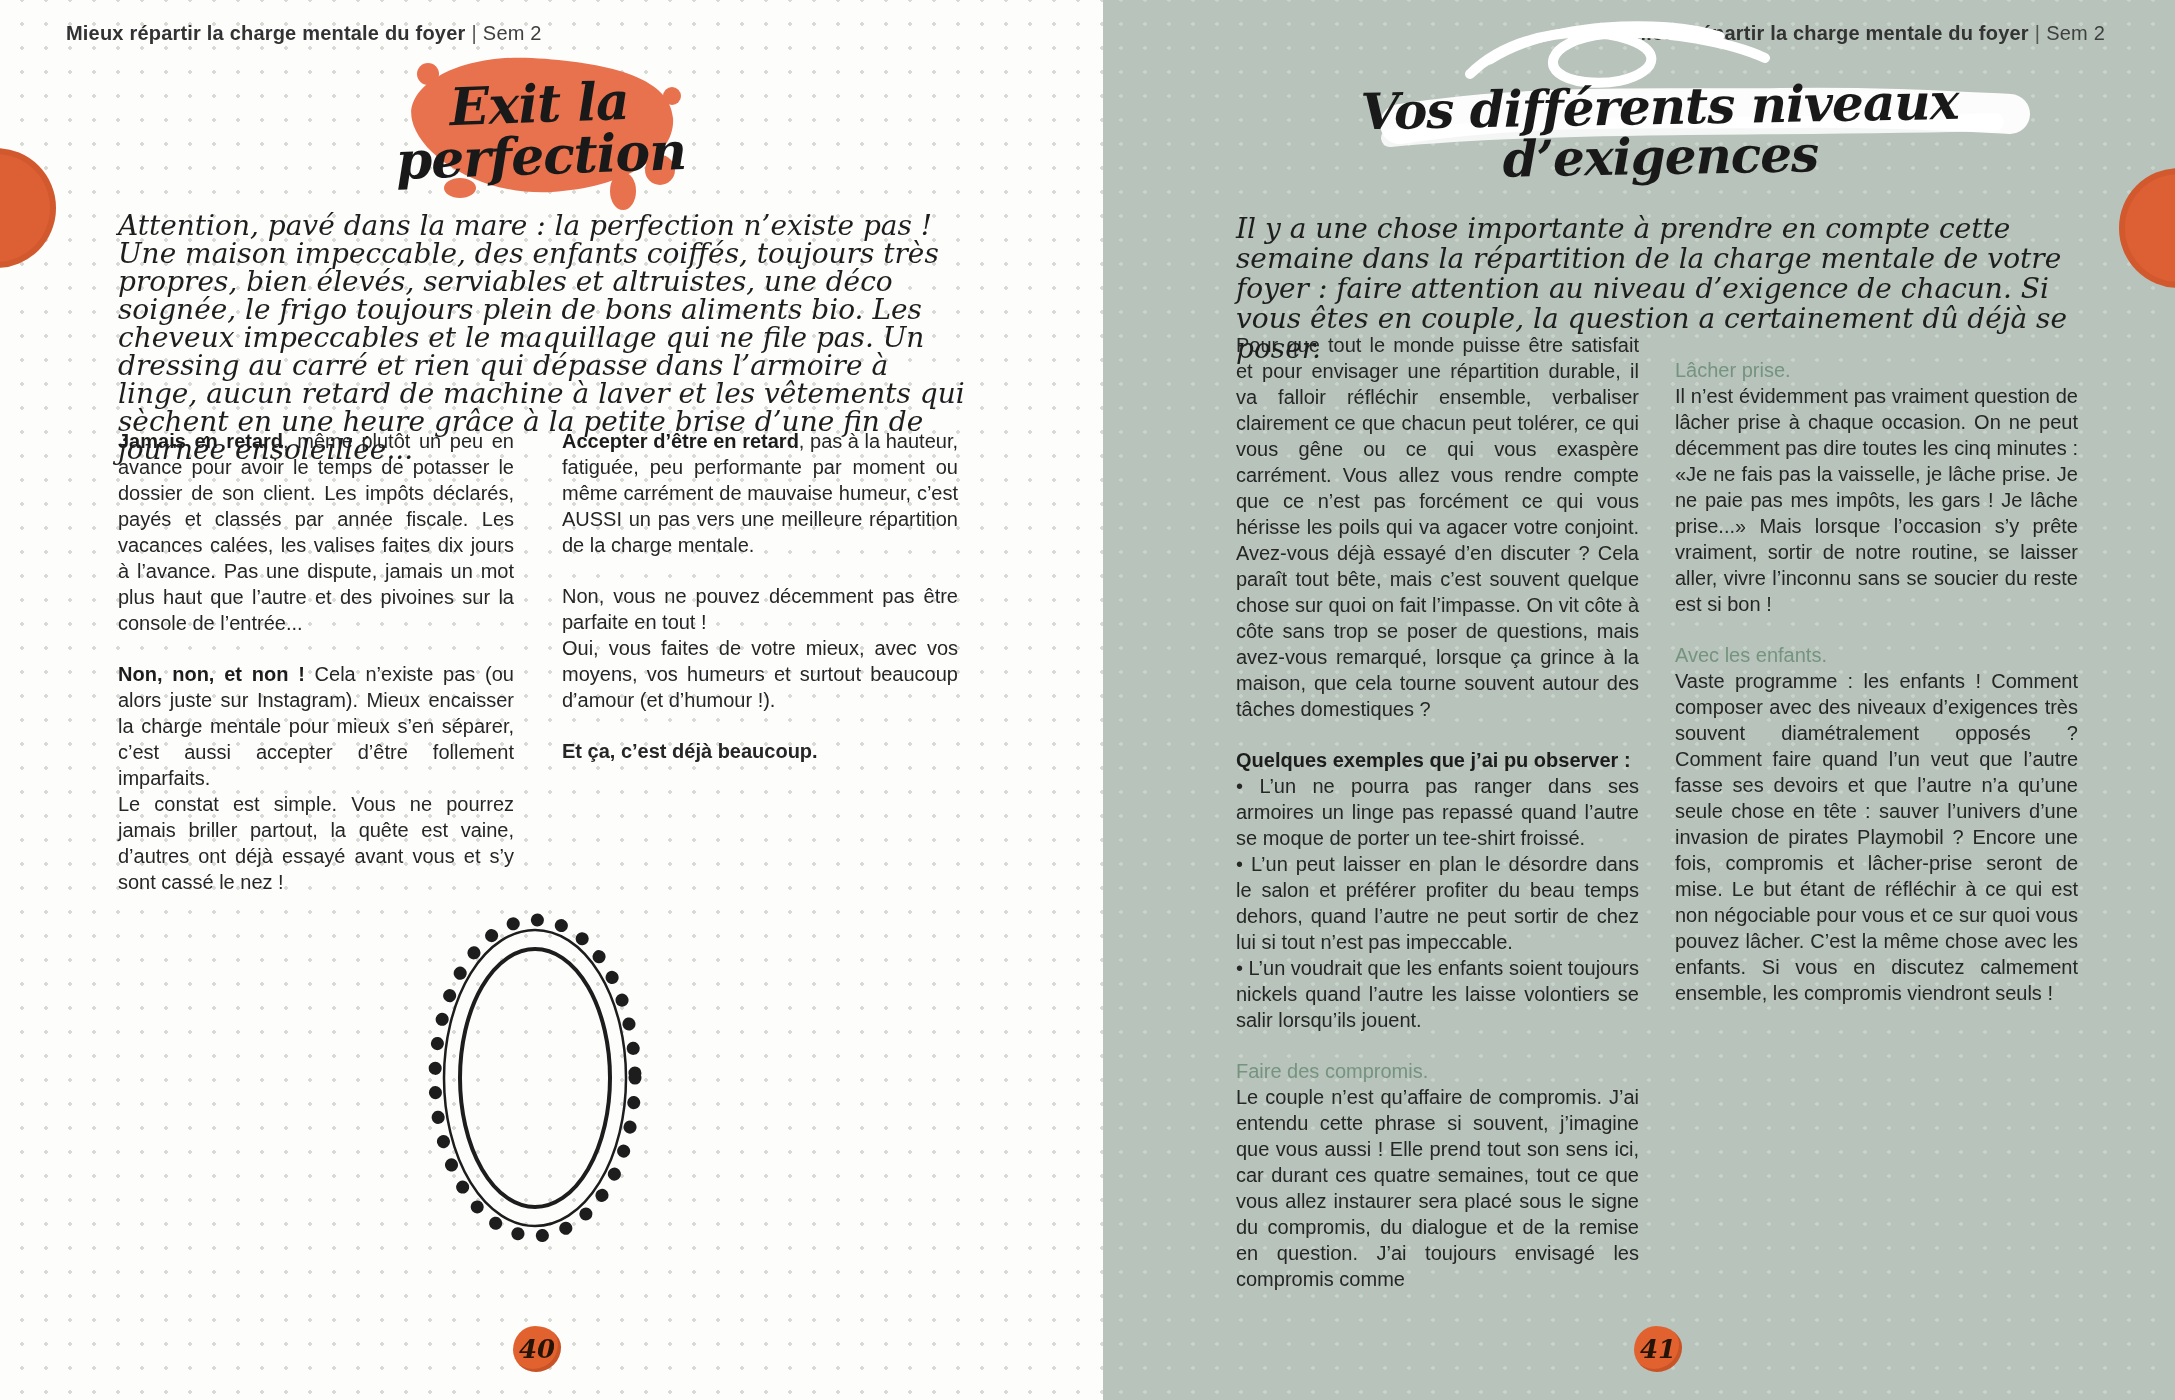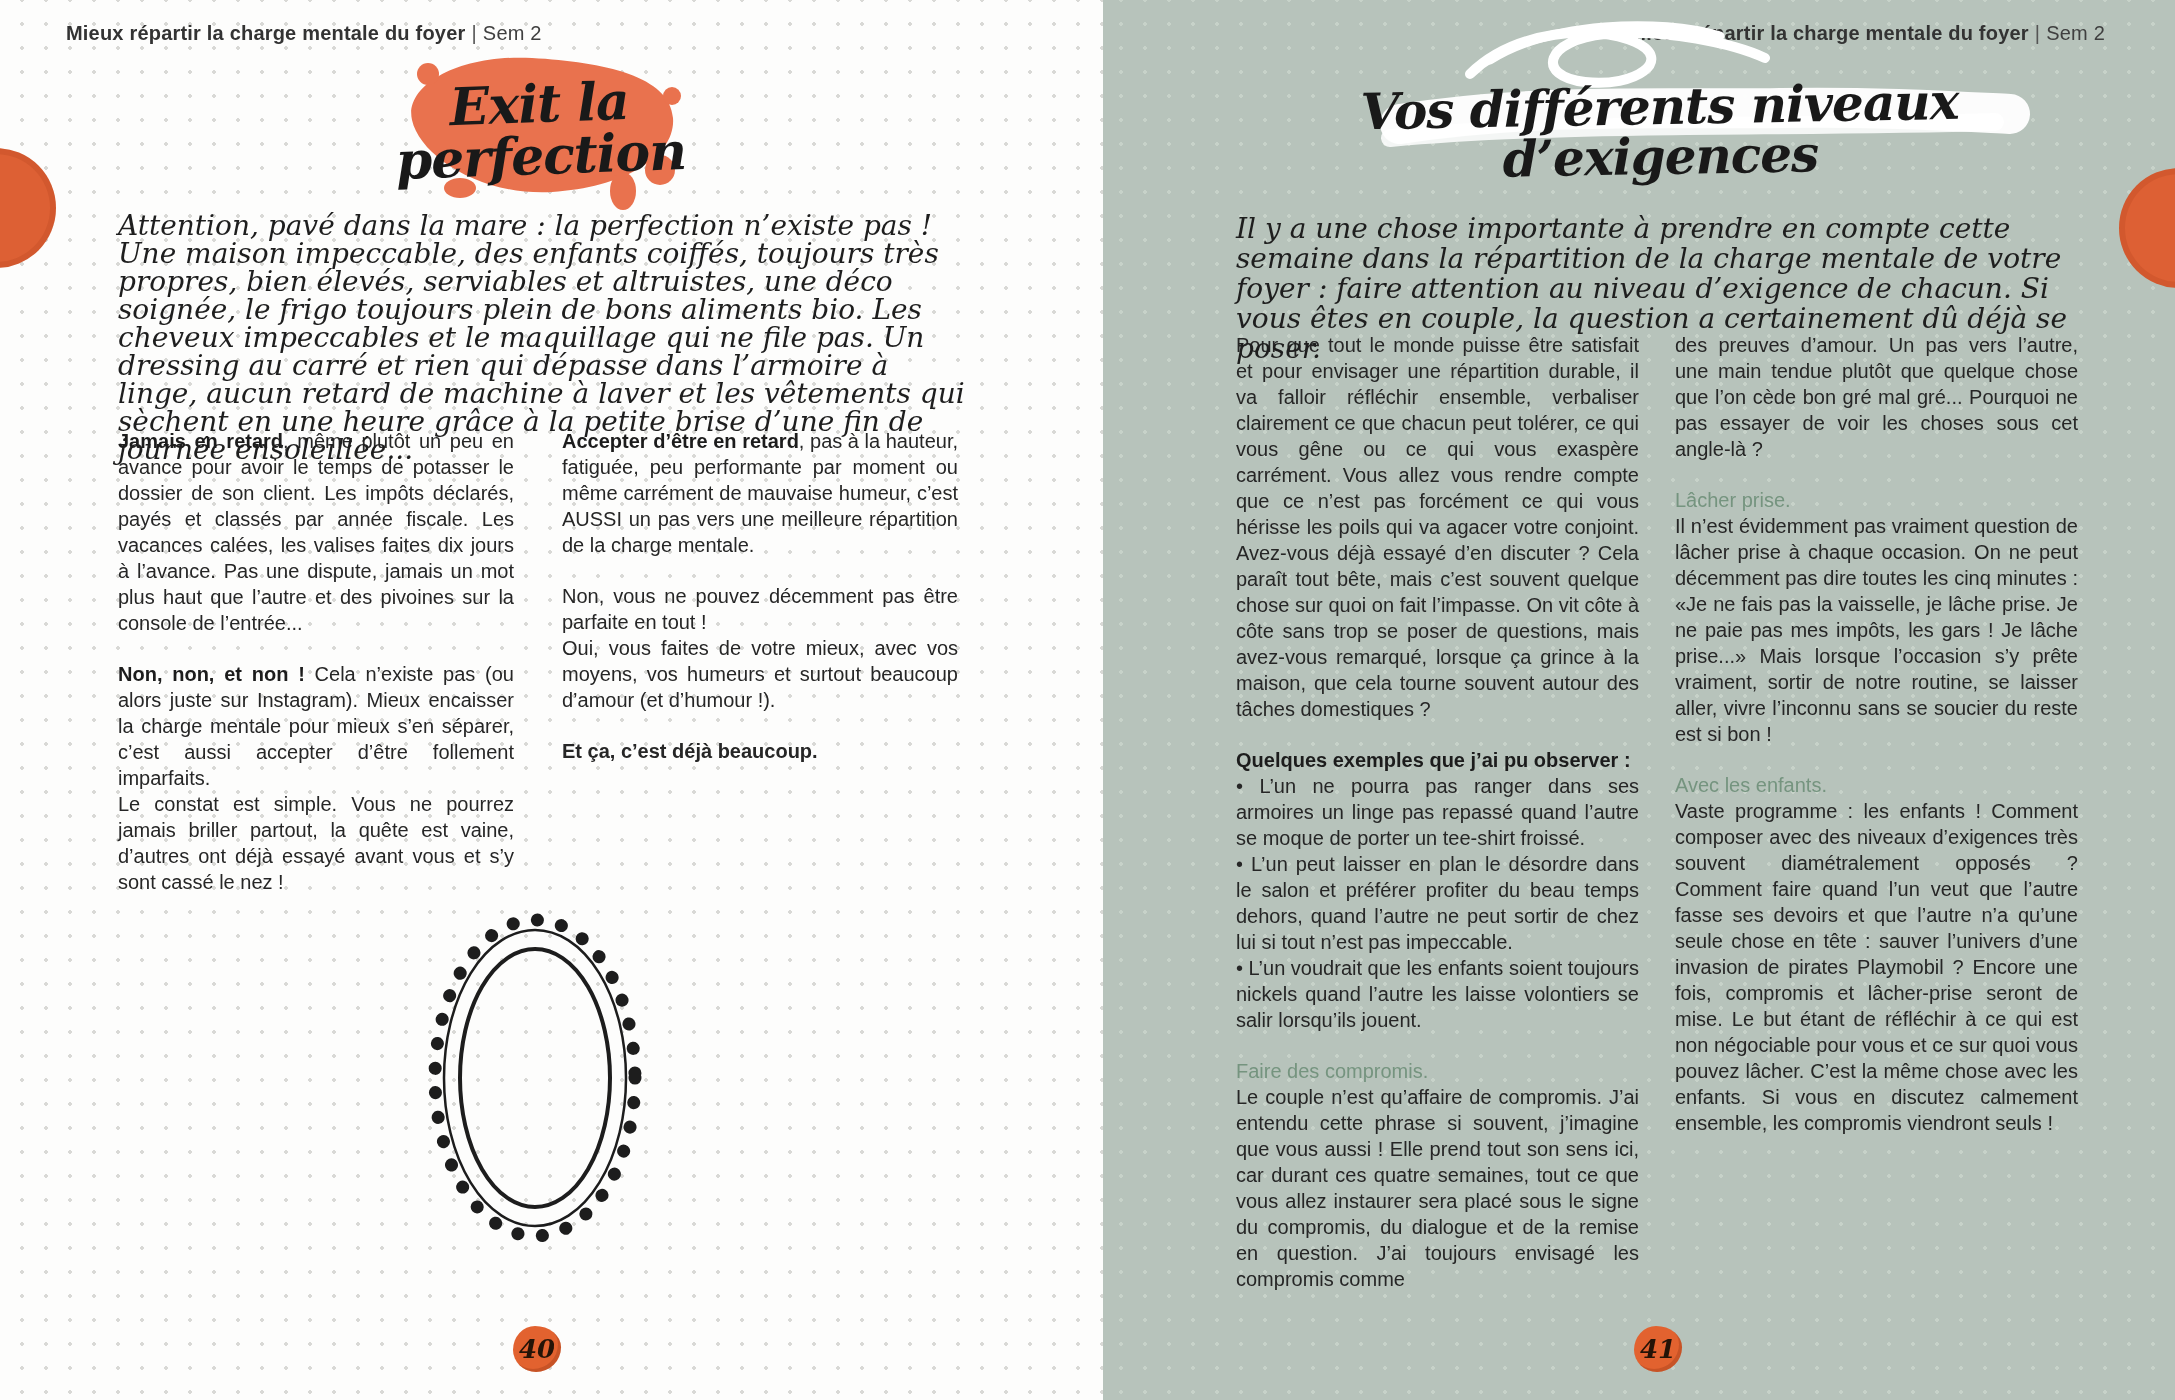--- a/index.html
+++ b/index.html
@@ -156,21 +156,20 @@
     <div class="col">
       <p>Pour que tout le monde puisse être satisfait et pour envisager une répartition durable, il va falloir réfléchir ensemble, verbaliser clairement ce que chacun peut tolérer, ce qui vous gêne ou ce qui vous exaspère carrément. Vous allez vous rendre compte que ce n’est pas forcément ce qui vous hérisse les poils qui va agacer votre conjoint. Avez-vous déjà essayé d’en discuter ? Cela paraît tout bête, mais c’est souvent quelque chose sur quoi on fait l’impasse. On vit côte à côte sans trop se poser de questions, mais avez-vous remarqué, lorsque ça grince à la maison, que cela tourne souvent autour des tâches domestiques ?</p>
       <p class="mt lead">Quelques exemples que j’ai pu observer :</p>
       <p>• L’un ne pourra pas ranger dans ses armoires un linge pas repassé quand l’autre se moque de porter un tee-shirt froissé.</p>
       <p>• L’un peut laisser en plan le désordre dans le salon et préférer profiter du beau temps dehors, quand l’autre ne peut sortir de chez lui si tout n’est pas impeccable.</p>
       <p>• L’un voudrait que les enfants soient toujours nickels quand l’autre les laisse volontiers se salir lorsqu’ils jouent.</p>
       <p class="mt green-h">Faire des compromis.</p>
       <p>Le couple n’est qu’affaire de compromis. J’ai entendu cette phrase si souvent, j’imagine que vous aussi ! Elle prend tout son sens ici, car durant ces quatre semaines, tout ce que vous allez instaurer sera placé sous le signe du compromis, du dialogue et de la remise en question. J’ai toujours envisagé les compromis comme</p>
     </div>
     <div class="col">
-      <p>des preuves d’amour. Un pas vers l’autre, une main tendue plutôt que quelque chose que l’on cède bon gré mal gré... Pourquoi ne pas essayer de voir les choses sous cet angle-là ?</p>
       <p class="mt green-h">Lâcher prise.</p>
       <p>Il n’est évidemment pas vraiment question de lâcher prise à chaque occasion. On ne peut décemment pas dire toutes les cinq minutes : «Je ne fais pas la vaisselle, je lâche prise. Je ne paie pas mes impôts, les gars ! Je lâche prise...» Mais lorsque l’occasion s’y prête vraiment, sortir de notre routine, se laisser aller, vivre l’inconnu sans se soucier du reste est si bon !</p>
       <p class="mt green-h">Avec les enfants.</p>
       <p>Vaste programme : les enfants ! Comment composer avec des niveaux d’exigences très souvent diamétralement opposés ? Comment faire quand l’un veut que l’autre fasse ses devoirs et que l’autre n’a qu’une seule chose en tête : sauver l’univers d’une invasion de pirates Playmobil ? Encore une fois, compromis et lâcher-prise seront de mise. Le but étant de réfléchir à ce qui est non négociable pour vous et ce sur quoi vous pouvez lâcher. C’est la même chose avec les enfants. Si vous en discutez calmement ensemble, les compromis viendront seuls !</p>
     </div>
   </div>
 
   <div class="pagenum pagenum-right">
     <span>41</span>
   </div>

